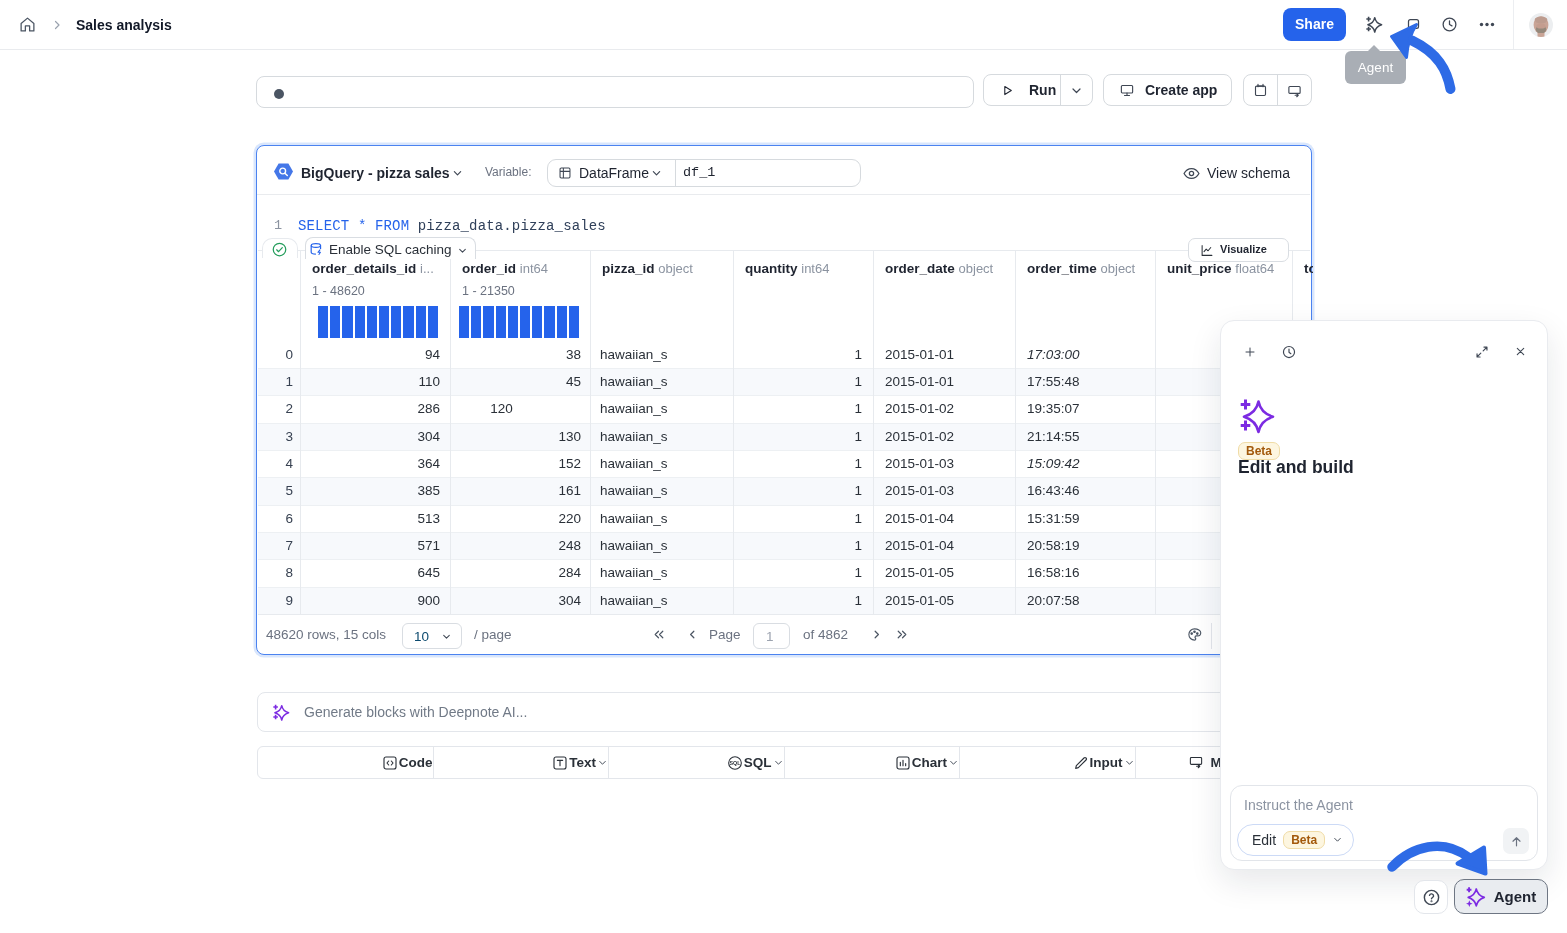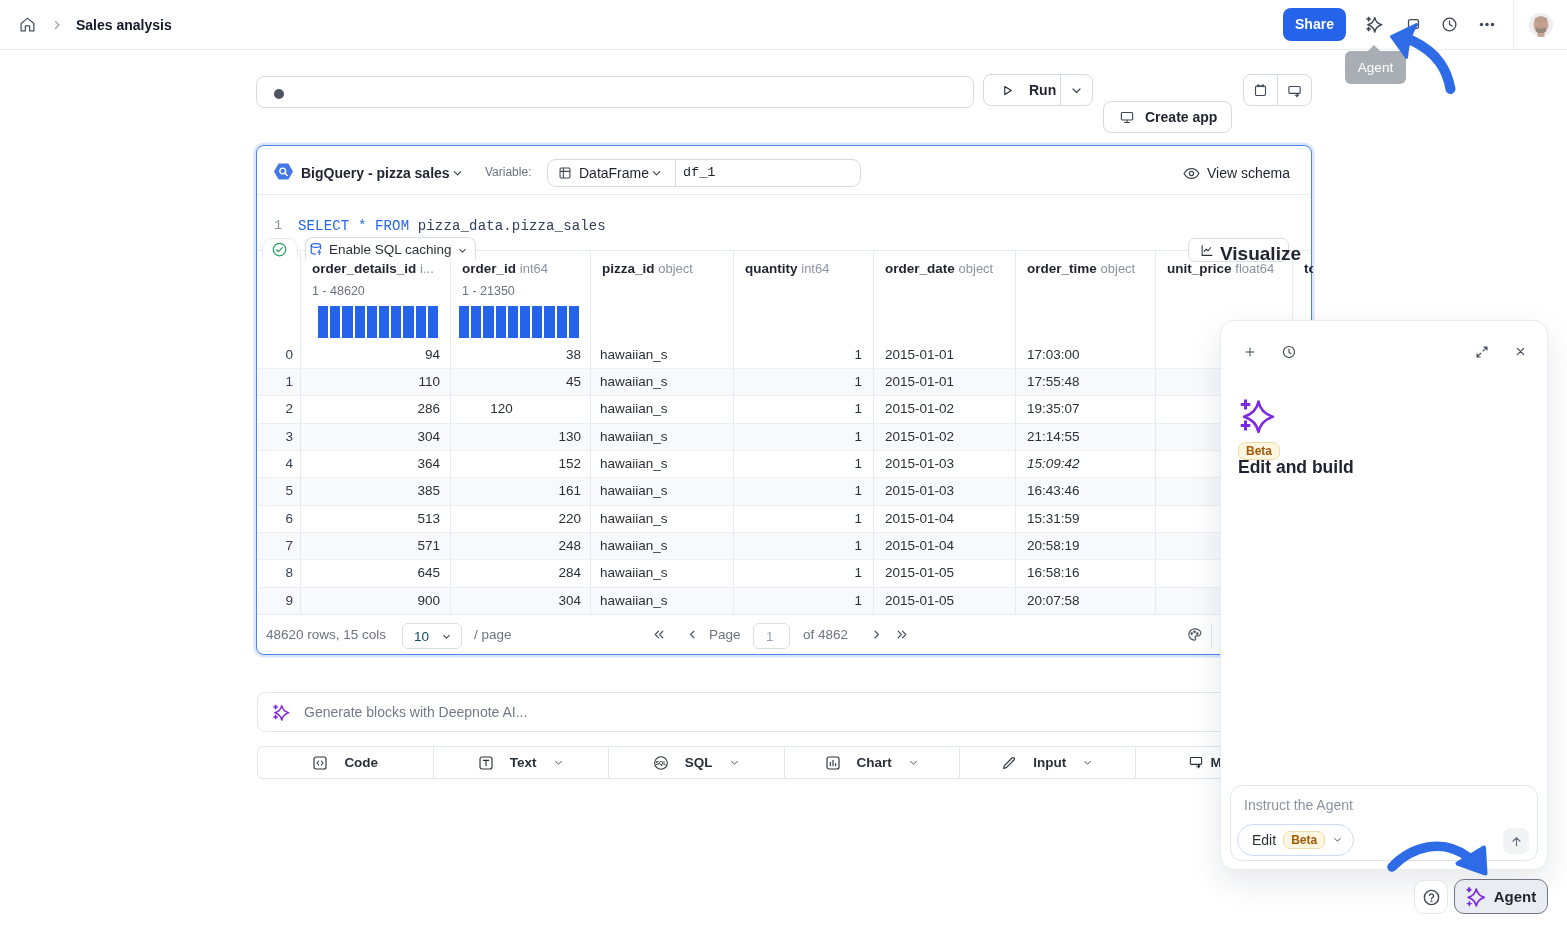--- a/index.html
+++ b/index.html
@@ -31,21 +31,21 @@
 
 
 #tfoot { position:absolute; left:258px; top:614px; width:1052px; height:39px; border-top:1px solid #e7eaee; font-size:13.5px; color:#6b7280; }
 
 
 #genbar { position:absolute; left:257px; top:692px; width:1054px; height:40px; border:1px solid #e3e6eb; border-radius:8px; background:#fff; }
 #genbar span { position:absolute; left:46px; top:11px; font-size:14px; color:#717a87; }
 
 
 #blockrow { position:absolute; left:257px; top:746px; width:1054px; height:33px; border:1px solid #e3e6eb; border-radius:6px; background:#fff; display:flex; }
-.bcell { flex:1 1 0; min-width:0; overflow:hidden; border-right:1px solid #e3e6eb; display:flex; align-items:center; justify-content:center; gap:16px; font-size:13.5px; font-weight:bold; color:#2a3038; }
+.bcell { flex:1 1 0; min-width:0; overflow:hidden; border-right:1px solid #e3e6eb; display:flex; align-items:center; justify-content:flex-end; gap:1px; font-size:13.5px; font-weight:bold; color:#2a3038; }
 .bcell:last-child { border-right:none; }
 
 
 #panel { position:absolute; left:1220px; top:320px; width:328px; height:550px; background:#fff; border:1px solid #e9ebef; border-radius:14px; box-shadow:0 12px 32px rgba(20,30,50,.10); z-index:40; }
 #panel h1 { font-size:17.5px; font-weight:bold; color:#1f2430; }
 #panel p { font-size:14.5px; color:#6e7683; line-height:20px; }
 .beta { display:inline-block; background:#fdf6e0; border:1px solid #f0dca6; color:#a3590b; font-size:12px; font-weight:bold; border-radius:7px; padding:1px 7px; }
 #inputcard { position:absolute; left:9px; top:464px; width:308px; height:76px; border:1px solid #e2e5ea; border-radius:12px; }
 #editpill { position:absolute; left:6px; top:38px; height:32px; border:1.5px solid #ccdaf6; border-radius:16px; display:flex; align-items:center; padding:0 10px 0 14px; gap:7px; font-size:14px; color:#2a3038; }
 #sendbtn { position:absolute; right:8px; top:42px; width:26px; height:26px; background:#f1f3f5; border-radius:7px; display:flex; align-items:center; justify-content:center; }
@@ -110,21 +110,21 @@
 <div class="btn" style="left:983px;top:74px;width:110px;">
   <svg style="margin-left:17px" width="13" height="13" viewBox="0 0 24 24" fill="none" stroke="#1f2430" stroke-width="2" stroke-linejoin="round">
       <path d="M7 4.5l12 7.5-12 7.5z"></path>
     </svg>
   <span style="margin-left:15px">Run</span>
   <div style="position:absolute;left:76px;top:0;width:1px;height:31px;background:#d6dade"></div>
   <svg style="position:absolute;left:86px;top:11px" width="13" height="10" viewBox="0 0 24 20" fill="none" stroke="#3f4754" stroke-width="2.4" stroke-linecap="round" stroke-linejoin="round">
       <path d="M5 6l7 7 7-7"></path>
     </svg>
 </div>
-<div class="btn" style="left:1103px;top:74px;width:129px;margin-top:27px;">
+<div class="btn" style="left:1103px;top:74px;width:129px;">
   <svg style="margin-left:15px" width="16" height="15" viewBox="0 0 24 24" fill="none" stroke="#3f4754" stroke-width="1.8" stroke-linecap="round" stroke-linejoin="round">
       <rect x="3" y="4" width="18" height="12" rx="1.5"></rect>
       <path d="M12 16v4M8 20h8"></path>
     </svg>
   <span style="margin-left:10px">Create app</span>
 </div>
 <div class="btn" style="left:1243px;top:74px;width:69px;">
   <svg style="margin-left:9px" width="15" height="15" viewBox="0 0 24 24" fill="none" stroke="#3f4754" stroke-width="1.8" stroke-linecap="round" stroke-linejoin="round">
       <rect x="4" y="5" width="16" height="15" rx="2"></rect>
       <path d="M8 2v4M16 2v4M7 5h10"></path>
@@ -186,21 +186,21 @@
 <div class="abs" style="left:329px;top:242px;font-size:13.5px;color:#2a3038;z-index:4">Enable SQL caching</div>
 <svg class="abs" style="left:457px;top:247px;z-index:4" width="11" height="8" viewBox="0 0 24 20" fill="none" stroke="#3f4754" stroke-width="2.6" stroke-linecap="round" stroke-linejoin="round">
     <path d="M5 6l7 7 7-7"></path>
   </svg>
 
 <div class="abs" style="left:1188px;top:238px;width:101px;height:24px;background:#fff;border:1px solid #d9dde2;border-radius:7px;z-index:3"></div>
 <svg class="abs" style="left:1200px;top:244px;z-index:4" width="14" height="13" viewBox="0 0 24 24" fill="none" stroke="#2a3038" stroke-width="1.9" stroke-linecap="round" stroke-linejoin="round">
     <path d="M3 3v18h18"></path>
     <path d="M6.5 14l4-4.5 3.5 3 5-6"></path>
   </svg>
-<div class="abs" style="left:1220px;top:243px;font-size:19px;font-weight:bold;color:#1f2430;z-index:4">Visualize</div>
+<div class="abs" style="left:1220px;top:243px;font-size:11px;font-weight:bold;color:#1f2430;z-index:4">Visualize</div>
 
 <div class="abs colname" style="left:312px;top:261px;width:130px;white-space:nowrap;overflow:hidden">order_details_id <span class="coltype">i...</span></div>
 <div class="abs colname" style="left:462px;top:261px">order_id <span class="coltype">int64</span></div>
 <div class="abs colname" style="left:602px;top:261px">pizza_id <span class="coltype">object</span></div>
 <div class="abs colname" style="left:745px;top:261px">quantity <span class="coltype">int64</span></div>
 <div class="abs colname" style="left:885px;top:261px">order_date <span class="coltype">object</span></div>
 <div class="abs colname" style="left:1027px;top:261px">order_time <span class="coltype">object</span></div>
 <div class="abs colname" style="left:1167px;top:261px">unit_price <span class="coltype">float64</span></div>
 <div class="abs colname" style="left:1304px;top:261px;width:9px;overflow:hidden">to</div>
 <div class="rangetxt" style="left:312px;top:284px">1 - 48620</div>
@@ -237,21 +237,21 @@
     <div class="zebra" style="top:477.35px;height:27.37px"></div>
     <div class="zebra" style="top:532.09px;height:27.37px"></div>
     <div class="zebra" style="top:586.83px;height:27.37px"></div>
     <div class="rowline" style="left:258px;top:367.87px;width:1052px"></div>
     <div class="cell" style="left:257px;top:340.5px;width:36px;text-align:right;color:#374151">0</div>
     <div class="cell" style="left:300px;top:340.5px;width:140px;text-align:right">94</div>
     <div class="cell" style="left:450px;top:340.5px;width:131px;text-align:right">38</div>
     <div class="cell" style="left:600px;top:340.5px;">hawaiian_s</div>
     <div class="cell" style="left:733px;top:340.5px;width:129px;text-align:right">1</div>
     <div class="cell" style="left:885px;top:340.5px;">2015-01-01</div>
-    <div class="cell" style="left:1027px;top:340.5px;">17:03:00</div>
+    <div class="cell" style="left:1027px;top:340.5px;font-style:italic;">17:03:00</div>
     <div class="rowline" style="left:258px;top:395.24px;width:1052px"></div>
     <div class="cell" style="left:257px;top:367.87px;width:36px;text-align:right;color:#374151">1</div>
     <div class="cell" style="left:300px;top:367.87px;width:140px;text-align:right">110</div>
     <div class="cell" style="left:450px;top:367.87px;width:131px;text-align:right">45</div>
     <div class="cell" style="left:600px;top:367.87px;">hawaiian_s</div>
     <div class="cell" style="left:733px;top:367.87px;width:129px;text-align:right">1</div>
     <div class="cell" style="left:885px;top:367.87px;">2015-01-01</div>
     <div class="cell" style="left:1027px;top:367.87px;">17:55:48</div>
     <div class="rowline" style="left:258px;top:422.61px;width:1052px"></div>
     <div class="cell" style="left:257px;top:395.24px;width:36px;text-align:right;color:#374151">2</div>

